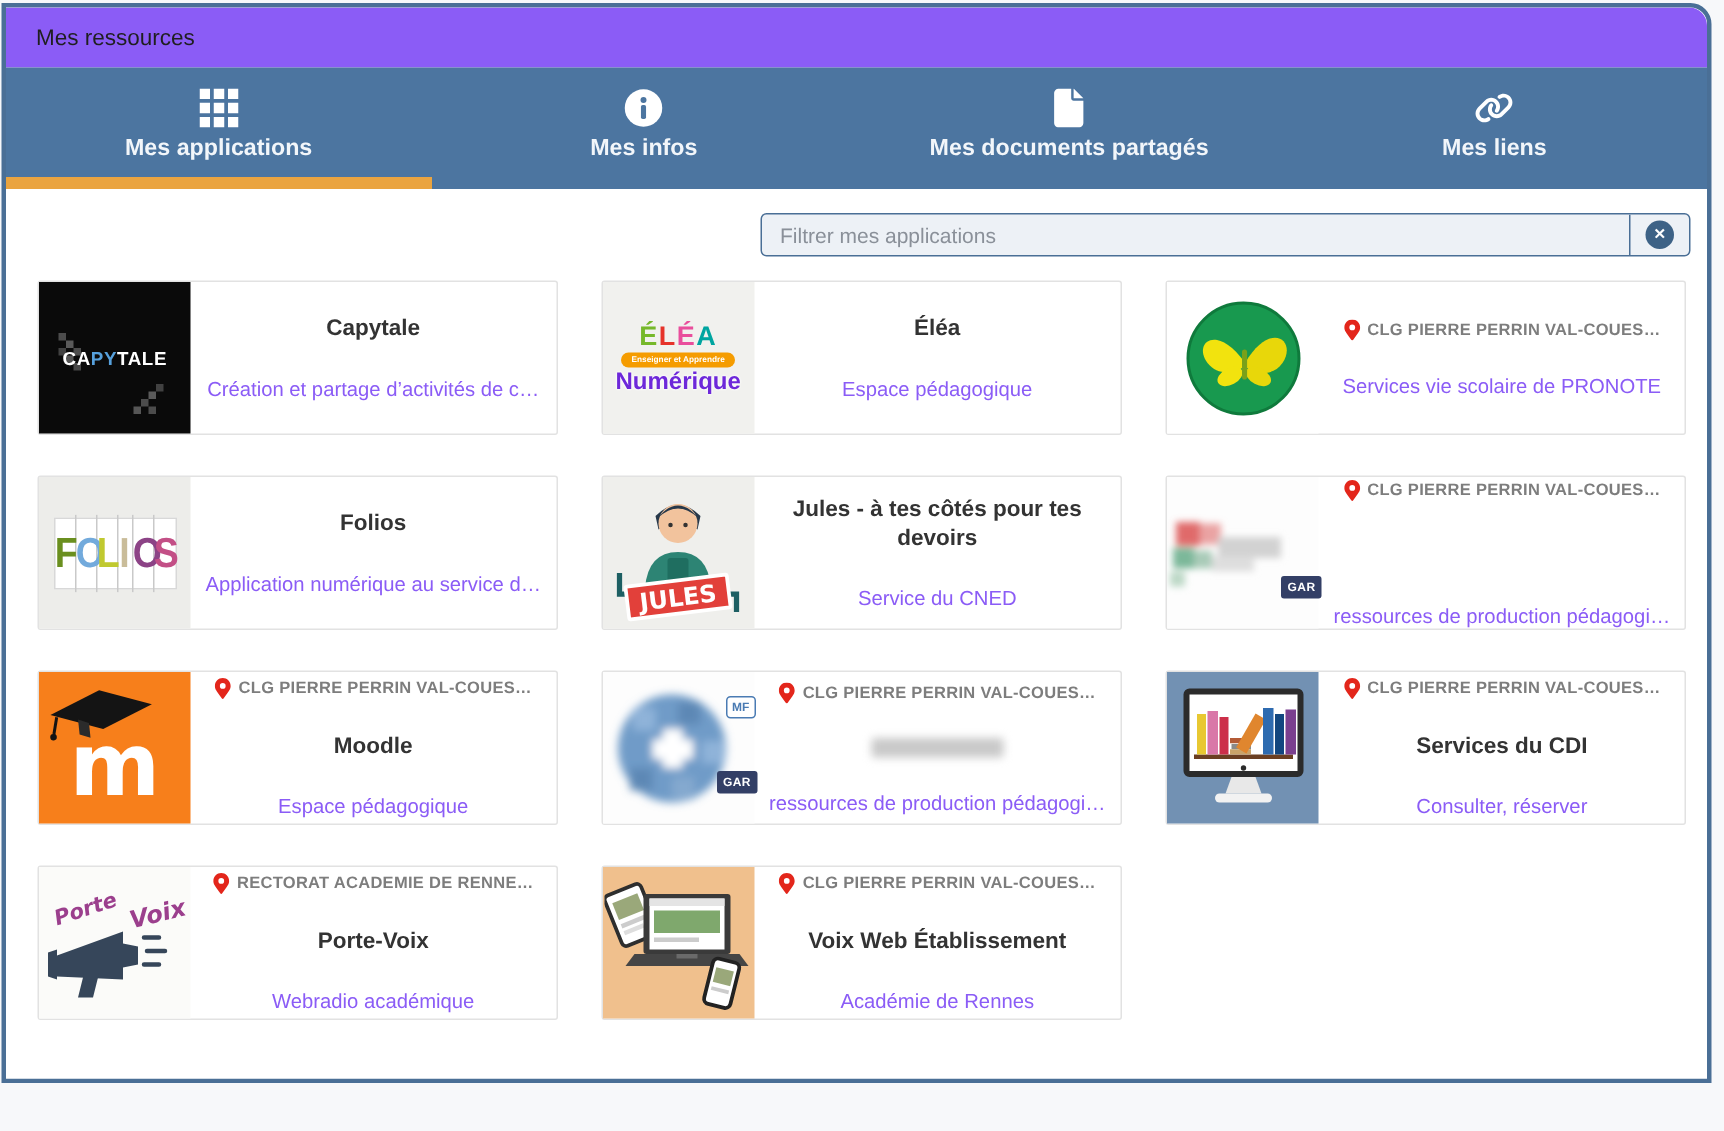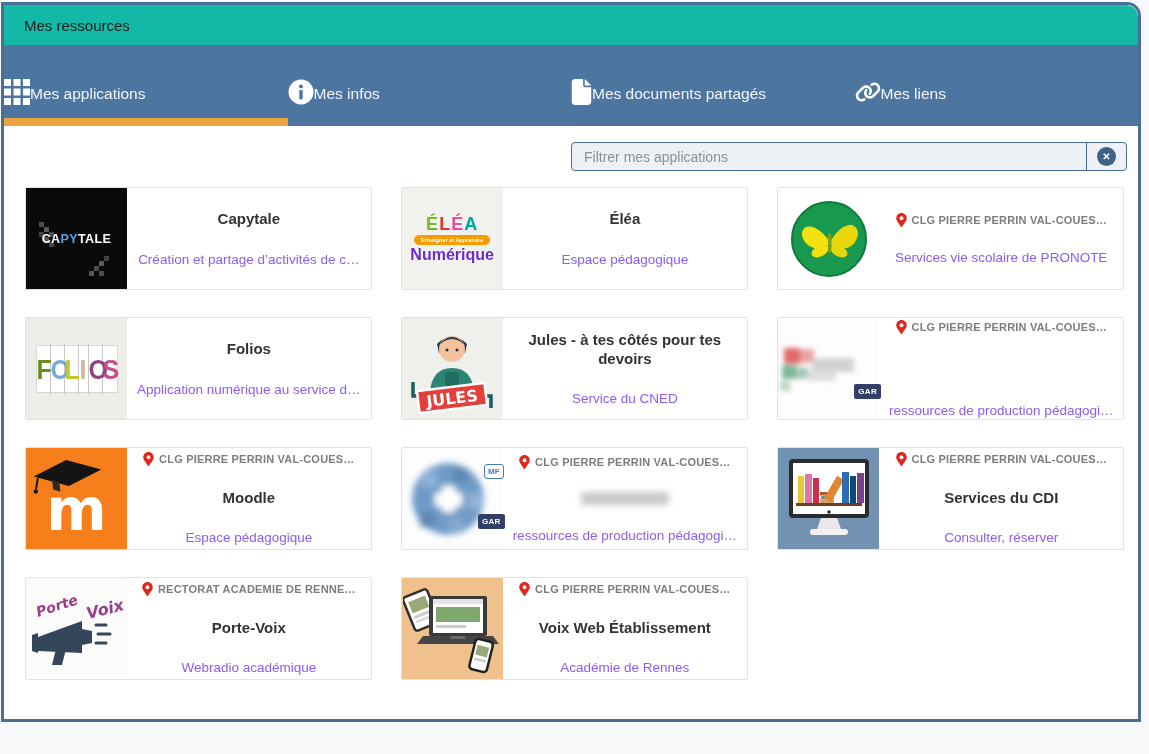--- a/index.html
+++ b/index.html
@@ -5,35 +5,35 @@
   * { box-sizing: border-box; }
   html,body { margin:0; padding:0; background:#f7f8fa; font-family:"Liberation Sans", sans-serif; }
   .stage { width:1149px; height:754px; position:relative; background:#f7f8fa; overflow:hidden; }
 
   .window {
     position:absolute; left:1px; top:2px; width:1140px; height:720px;
     border:3px solid #4a6f96; border-radius:0 14px 0 0; background:#fff; overflow:hidden;
   }
 
   
-  .titlebar { height:40px; background:#14b8a6; display:flex; align-items:center; padding:0 20px; border-radius:0 12px 0 0; }
+  .titlebar { height:40px; background:#8b5cf6; display:flex; align-items:center; padding:0 20px; border-radius:0 12px 0 0; }
   .titlebar .title { font-size:15px; color:#1f1f1f; }
 
   
   .navbar { height:81px; background:#4c75a0; display:flex; }
-  .tab { flex:1 1 0; position:relative; display:flex; align-items:center; justify-content:flex-start; padding-top:13px; cursor:pointer; }
+  .tab { flex:1 1 0; position:relative; display:flex; flex-direction:column; align-items:center; justify-content:flex-start; padding-top:13px; cursor:pointer;font-weight:bold; }
   .tab-icon { height:28px; display:flex; align-items:center; justify-content:center; }
   .tab-label { margin-top:4px; color:#f2f6fa; font-size:15.5px; }
   .tab.active::after { content:""; position:absolute; left:0; right:0; bottom:0; height:8px; background:#eaa440; }
 
   
   .content { background:#fff; height:596px; }
 
   .filter-row { display:flex; justify-content:flex-end; padding:16px 11px 16px 0; }
-  .filter-group { width:556px; height:29px; display:flex; background:#edf1f6; border:1px solid #4a6f96; border-radius:4px; overflow:hidden; }
+  .filter-group { width:620px; height:29px; display:flex; background:#edf1f6; border:1px solid #4a6f96; border-radius:4px; overflow:hidden; }
   .filter-input { flex:1; border:none; outline:none; background:transparent; padding:0 12px; font-size:14px; color:#333; font-family:"Liberation Sans",sans-serif; }
   .filter-input::placeholder { color:#8a9099; }
   .filter-clear { width:40px; border:none; border-left:1px solid #4a6f96; background:transparent; display:flex; align-items:center; justify-content:center; cursor:pointer; padding:0; }
   .clear-circle { width:19px; height:19px; border-radius:50%; background:#3d6286; color:#fff; font-size:10px; font-weight:bold; display:flex; align-items:center; justify-content:center; line-height:1; }
 
   
   .grid { display:grid; grid-template-columns:repeat(3, 1fr); column-gap:29px; row-gap:27px; margin:0 22px 0 21px; }
   .card { height:103px; background:#fff; border:1px solid #e2e2e2; border-radius:2px; display:flex; overflow:visible; cursor:pointer; }
   .logo { flex:0 0 101px; width:101px; height:101px; position:relative; display:flex; align-items:center; justify-content:center; overflow:visible; }
   .logo-clip { position:absolute; inset:0; overflow:hidden; display:flex; align-items:center; justify-content:center; }

